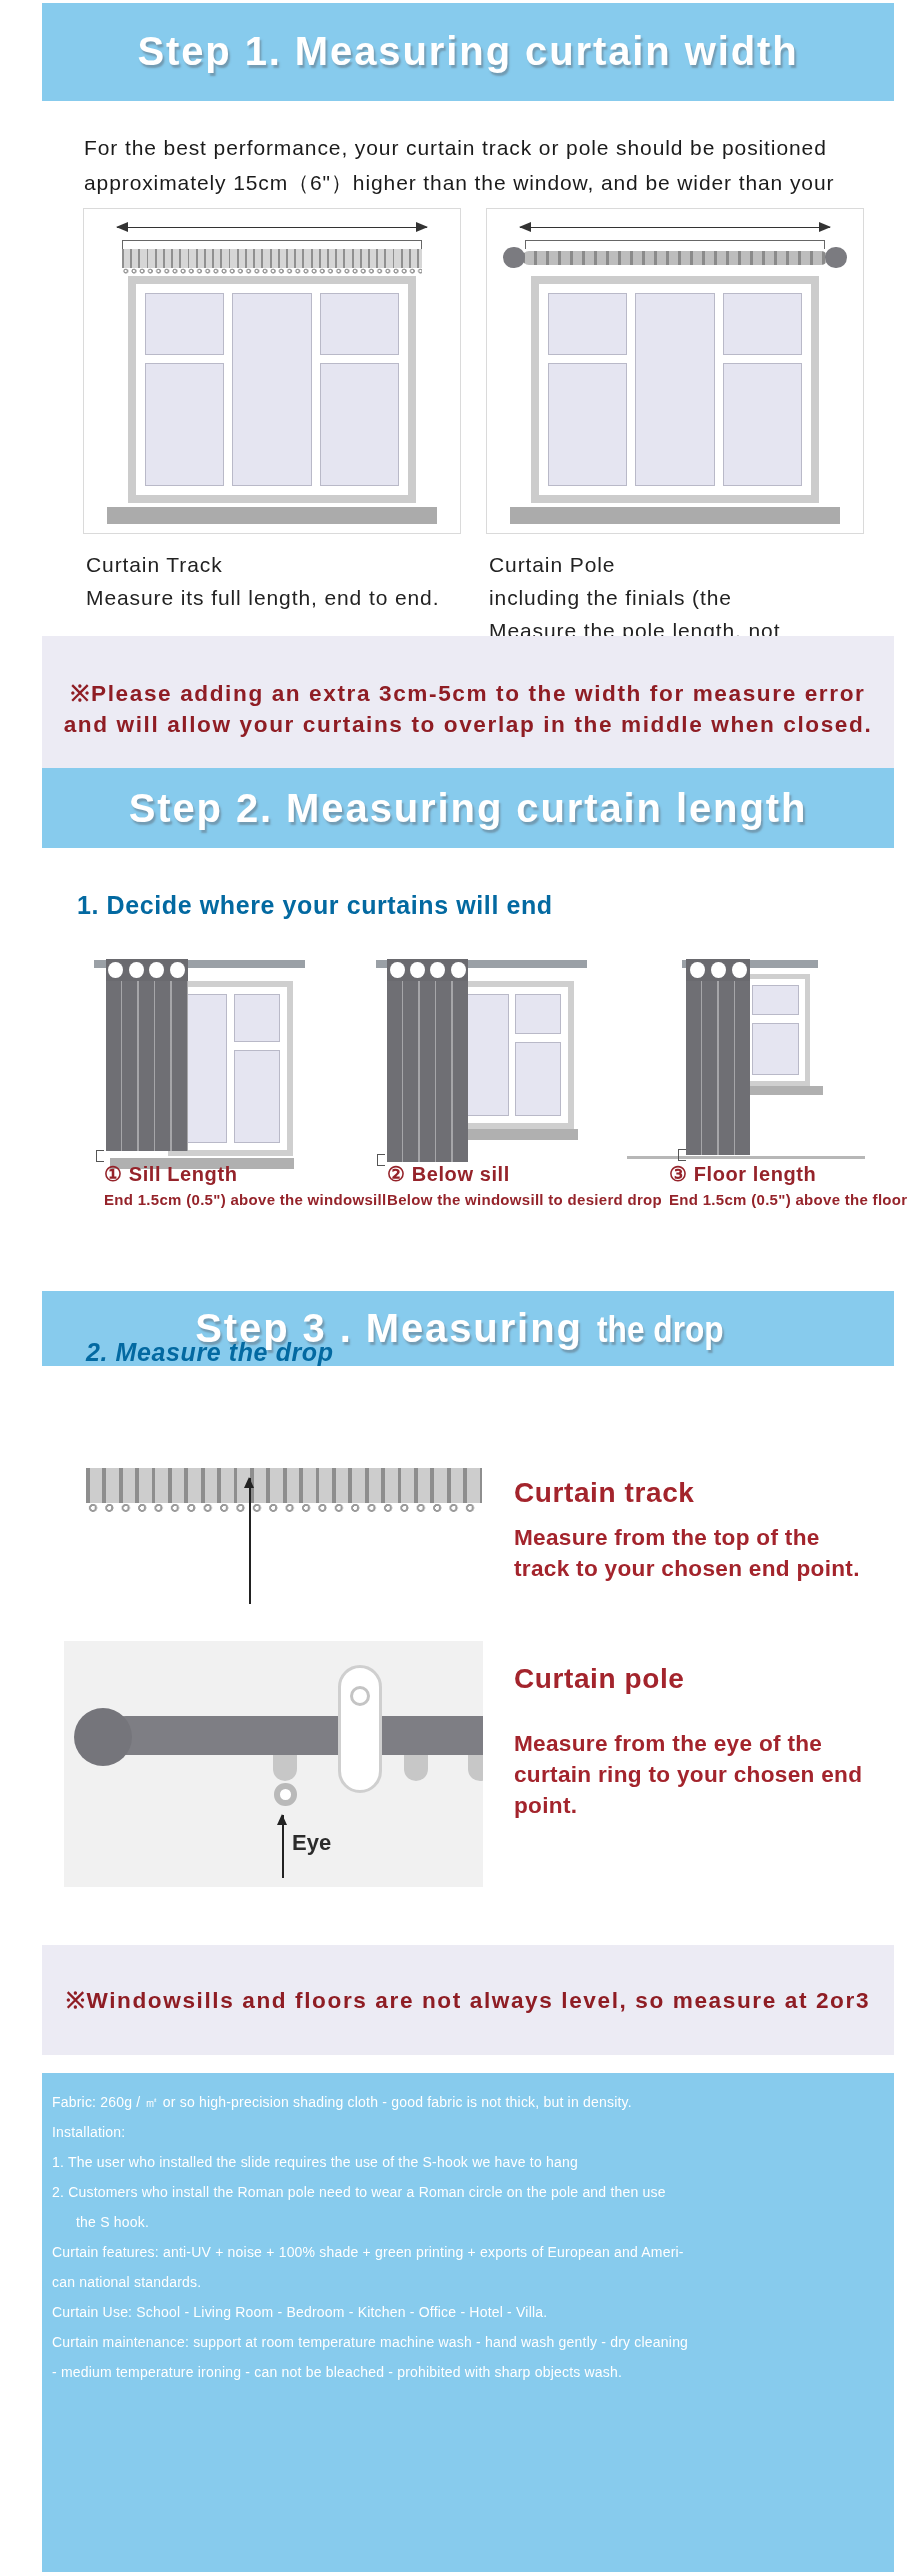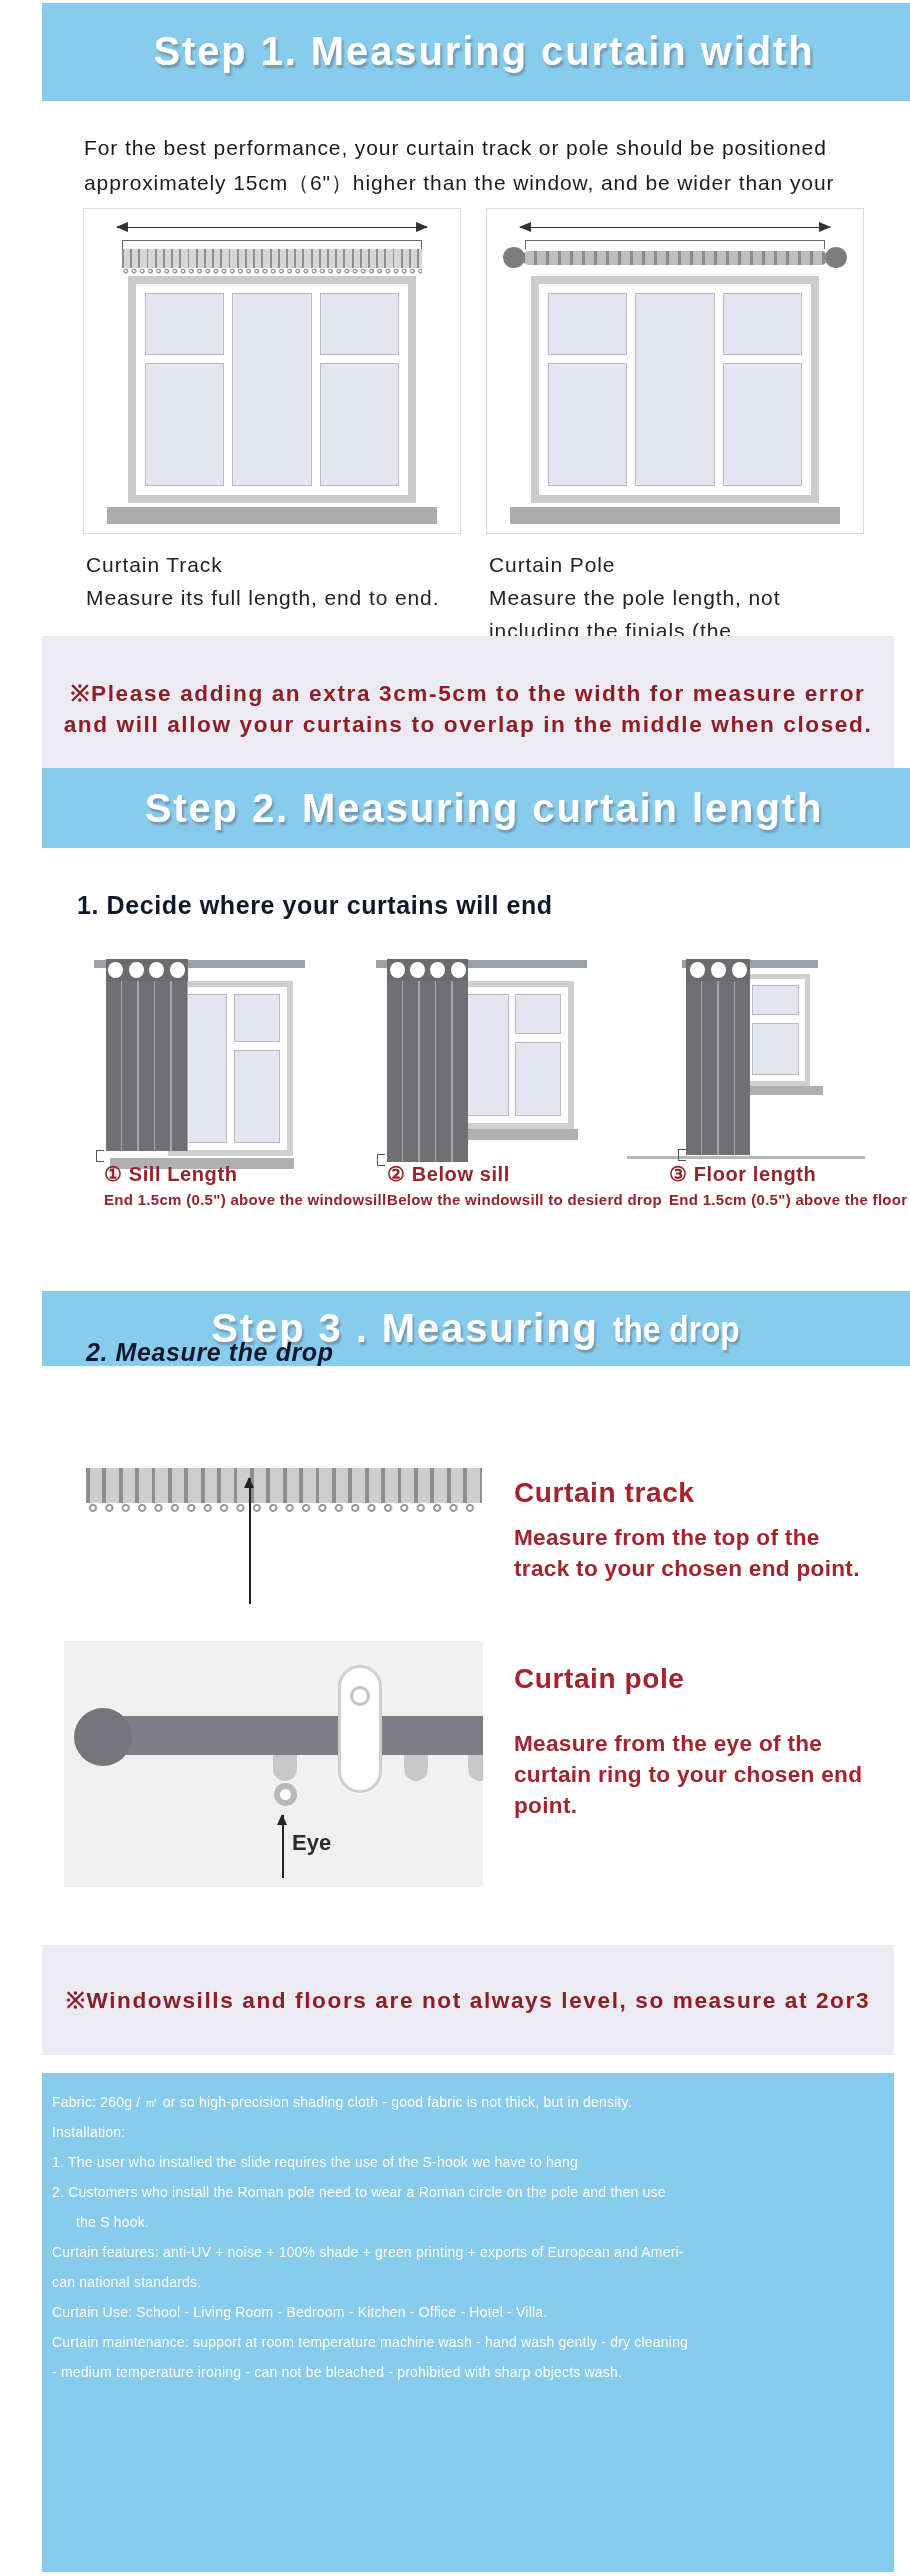--- a/index.html
+++ b/index.html
@@ -2,21 +2,21 @@
 <html style="font-size:10px"><head>
 <meta charset="utf-8">
 <style>
   html,body{margin:0;padding:0;}
   body{
     width:910px;height:2576px;position:relative;background:#ffffff;
     font-family:"Liberation Sans", sans-serif;overflow:hidden;
   }
   
   .banner{position:absolute;left:42px;width:852px;background:#87CBED;
-    display:flex;align-items:center;justify-content:center;padding-left:16px;}
+    display:flex;align-items:center;justify-content:center;}
   #banner1{top:2.5px;height:98px;}
   #banner2{top:768px;height:80px;}
   #banner3{top:1291px;height:75px;}
   .banner-title{color:#ffffff;font-weight:bold;font-size:40px;letter-spacing:1.9px;
     text-shadow:1.9px 2.5px 1.9px rgba(96,115,130,.55);white-space:nowrap;}
   .banner-sub{display:inline-block;font-size:36px;letter-spacing:0px;margin-left:14px;
     transform:scaleX(.88);transform-origin:left center;}
   
   .intro{position:absolute;top:130px;left:84px;width:792px;color:#1b1b1b;
     font-size:21px;line-height:35px;letter-spacing:0.9px;}
@@ -54,21 +54,21 @@
   .lede{position:absolute;color:#222;font-size:21px;line-height:33px;letter-spacing:0.9px;}
   #lblTrack{top:548px;left:86px;width:390px;}
   #lblPole{top:548px;left:489px;width:377px;}
   
   .note{position:absolute;left:42px;width:852px;background:#ECEBF4;color:#8F1D24;
     font-weight:bold;font-size:22.6px;letter-spacing:1.6px;line-height:31px;
     display:flex;flex-direction:column;justify-content:center;align-items:center;text-align:center;}
   #note1{top:636px;height:145px;}
   #note2{top:1945px;height:110px;text-align:right;}
   
-  .h-black{position:absolute;font-size:25px;font-weight:bold;color:#0f172a;letter-spacing:0.6px;white-space:nowrap;}
+  .h-black{position:absolute;font-size:25px;font-weight:bold;color:#0369a1;letter-spacing:0.6px;white-space:nowrap;}
   #h1{top:891px;left:77px;}
   #h2{top:1338px;left:86px;font-style:italic;}
   
   .fig{position:absolute;top:950px;height:220px;}
   #fig1{left:93px;width:214px;}
   #fig2{left:376px;width:214px;}
   #fig3{left:665px;width:209px;}
   .fig-pole{position:absolute;top:10px;height:7.5px;background:#9aa0a6;}
   .fig-window{position:absolute;background:#cfcfcf;}
   .fig-window .inner{position:absolute;background:#ffffff;display:flex;gap:6.3px;padding:6.3px;box-sizing:border-box;}
@@ -178,22 +178,22 @@
   </div>
   <div class="sill"></div>
 </div>
 
 <div class="lede" id="lblTrack">
   <div>Curtain Track</div>
   <div>Measure its full length, end to end.</div>
 </div>
 <div class="lede" id="lblPole">
   <div>Curtain Pole</div>
+  <div>including the finials (the</div>
   <div>Measure the pole length, not</div>
-  <div>including the finials (the</div>
 </div>
 
 <div class="note" id="note1">
   <div>※Please adding an extra 3cm-5cm to the width for measure error</div>
   <div>and will allow your curtains to overlap in the middle when closed.</div>
 </div>
 
 <div class="banner" id="banner2">
   <div class="banner-title">Step 2. Measuring curtain length</div>
 </div>

